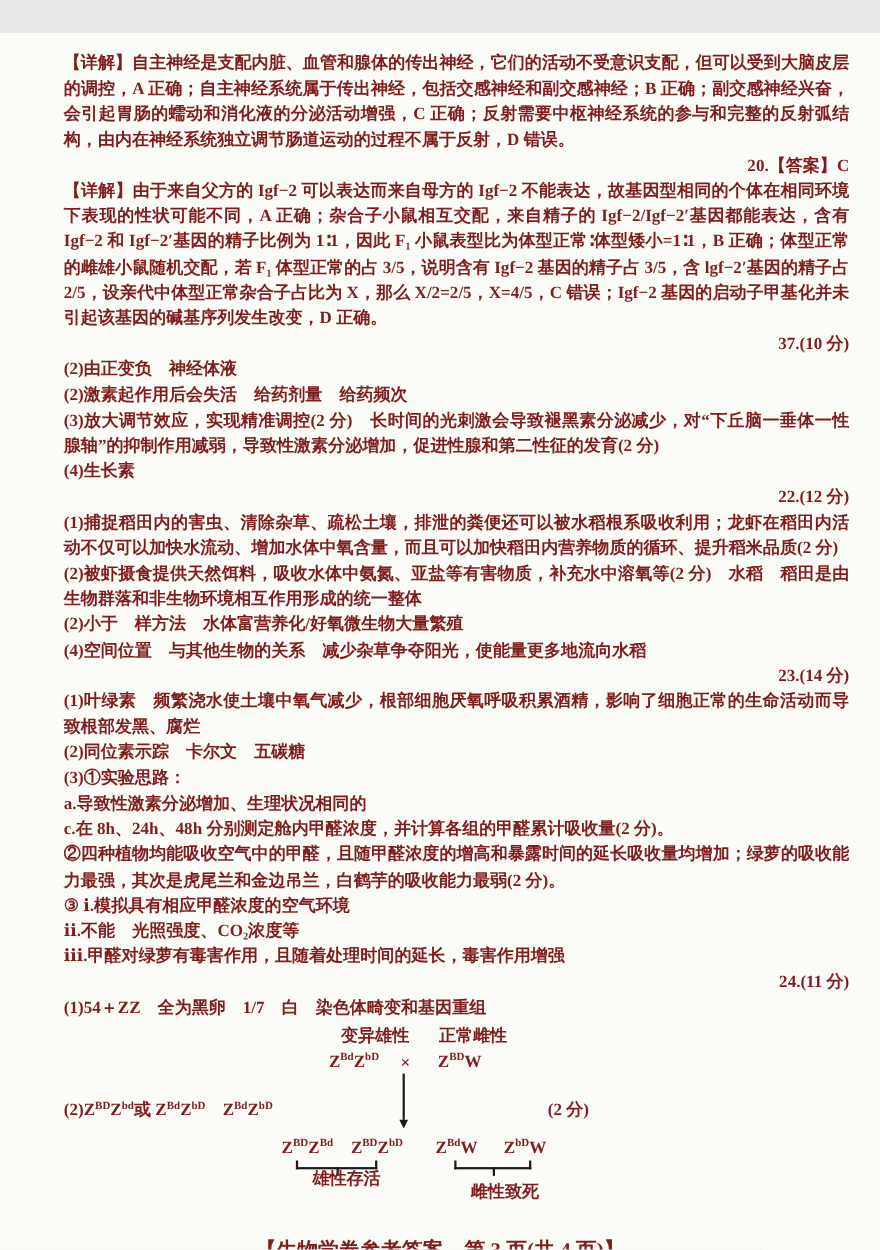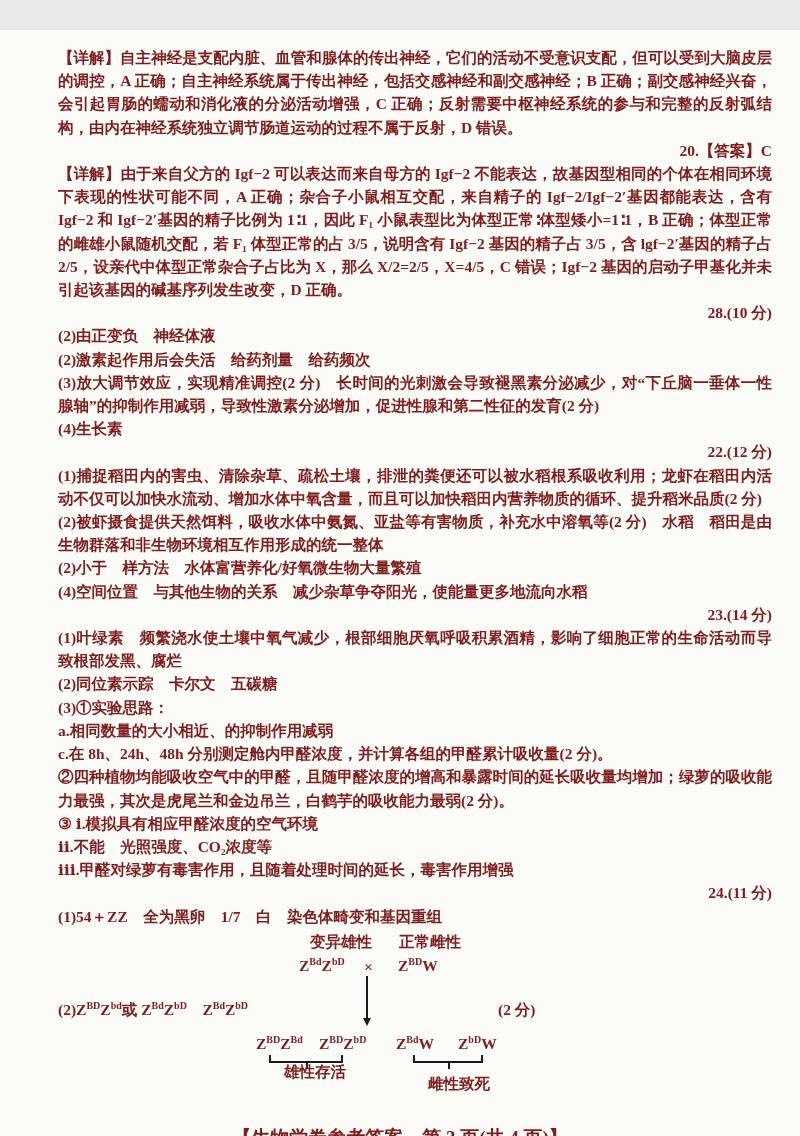--- a/index.html
+++ b/index.html
@@ -71,37 +71,37 @@
 </head>
 <body>
 
 <div class="page">
 
   <div class="para body-ind">【详解】自主神经是支配内脏、血管和腺体的传出神经，它们的活动不受意识支配，但可以受到大脑皮层的调控，A 正确；自主神经系统属于传出神经，包括交感神经和副交感神经；B 正确；副交感神经兴奋，会引起胃肠的蠕动和消化液的分泌活动增强，C 正确；反射需要中枢神经系统的参与和完整的反射弧结构，由内在神经系统独立调节肠道运动的过程不属于反射，D 错误。</div>
 
   <div class="head"><span>20.</span><span>【答案】C</span></div>
   <div class="para body-ind">【详解】由于来自父方的 Igf−2 可以表达而来自母方的 Igf−2 不能表达，故基因型相同的个体在相同环境下表现的性状可能不同，A 正确；杂合子小鼠相互交配，来自精子的 Igf−2/Igf−2′基因都能表达，含有 Igf−2 和 Igf−2′基因的精子比例为 1∶1，因此 F₁ 小鼠表型比为体型正常∶体型矮小=1∶1，B 正确；体型正常的雌雄小鼠随机交配，若 F₁ 体型正常的占 3/5，说明含有 Igf−2 基因的精子占 3/5，含 lgf−2′基因的精子占 2/5，设亲代中体型正常杂合子占比为 X，那么 X/2=2/5，X=4/5，C 错误；Igf−2 基因的启动子甲基化并未引起该基因的碱基序列发生改变，D 正确。</div>
 
-  <div class="head"><span>28.</span><span>(10 分)</span></div>
+  <div class="head"><span>37.</span><span>(10 分)</span></div>
   <div class="bline">(2)由正变负　神经体液</div>
   <div class="bline">(2)激素起作用后会失活　给药剂量　给药频次</div>
   <div class="bline">(3)放大调节效应，实现精准调控(2 分)　长时间的光刺激会导致褪黑素分泌减少，对“下丘脑一垂体一性腺轴”的抑制作用减弱，导致性激素分泌增加，促进性腺和第二性征的发育(2 分)</div>
   <div class="bline">(4)生长素</div>
 
   <div class="head"><span>22.</span><span>(12 分)</span></div>
   <div class="bline">(1)捕捉稻田内的害虫、清除杂草、疏松土壤，排泄的粪便还可以被水稻根系吸收利用；龙虾在稻田内活动不仅可以加快水流动、增加水体中氧含量，而且可以加快稻田内营养物质的循环、提升稻米品质(2 分)</div>
   <div class="bline">(2)被虾摄食提供天然饵料，吸收水体中氨氮、亚盐等有害物质，补充水中溶氧等(2 分)　水稻　稻田是由生物群落和非生物环境相互作用形成的统一整体</div>
   <div class="bline">(2)小于　样方法　水体富营养化/好氧微生物大量繁殖</div>
   <div class="bline">(4)空间位置　与其他生物的关系　减少杂草争夺阳光，使能量更多地流向水稻</div>
 
   <div class="head"><span>23.</span><span>(14 分)</span></div>
   <div class="bline">(1)叶绿素　频繁浇水使土壤中氧气减少，根部细胞厌氧呼吸积累酒精，影响了细胞正常的生命活动而导致根部发黑、腐烂</div>
   <div class="bline">(2)同位素示踪　卡尔文　五碳糖</div>
   <div class="bline">(3)①实验思路：</div>
-  <div class="bline">a.相同数量的大小相近、的抑制作用减弱</div>
+  <div class="bline">a.导致性激素分泌增加、生理状况相同的</div>
   <div class="bline">c.在 8h、24h、48h 分别测定舱内甲醛浓度，并计算各组的甲醛累计吸收量(2 分)。</div>
   <div class="bline">②四种植物均能吸收空气中的甲醛，且随甲醛浓度的增高和暴露时间的延长吸收量均增加；绿萝的吸收能力最强，其次是虎尾兰和金边吊兰，白鹤芋的吸收能力最弱(2 分)。</div>
   <div class="bline">③ ⅰ.模拟具有相应甲醛浓度的空气环境</div>
   <div class="bline">ⅱ.不能　光照强度、CO₂浓度等</div>
   <div class="bline">ⅲ.甲醛对绿萝有毒害作用，且随着处理时间的延长，毒害作用增强</div>
 
   <div class="head"><span>24.</span><span>(11 分)</span></div>
   <div class="bline">(1)54＋ZZ　全为黑卵　1/7　白　染色体畸变和基因重组</div>
 
   <div class="diagram">

